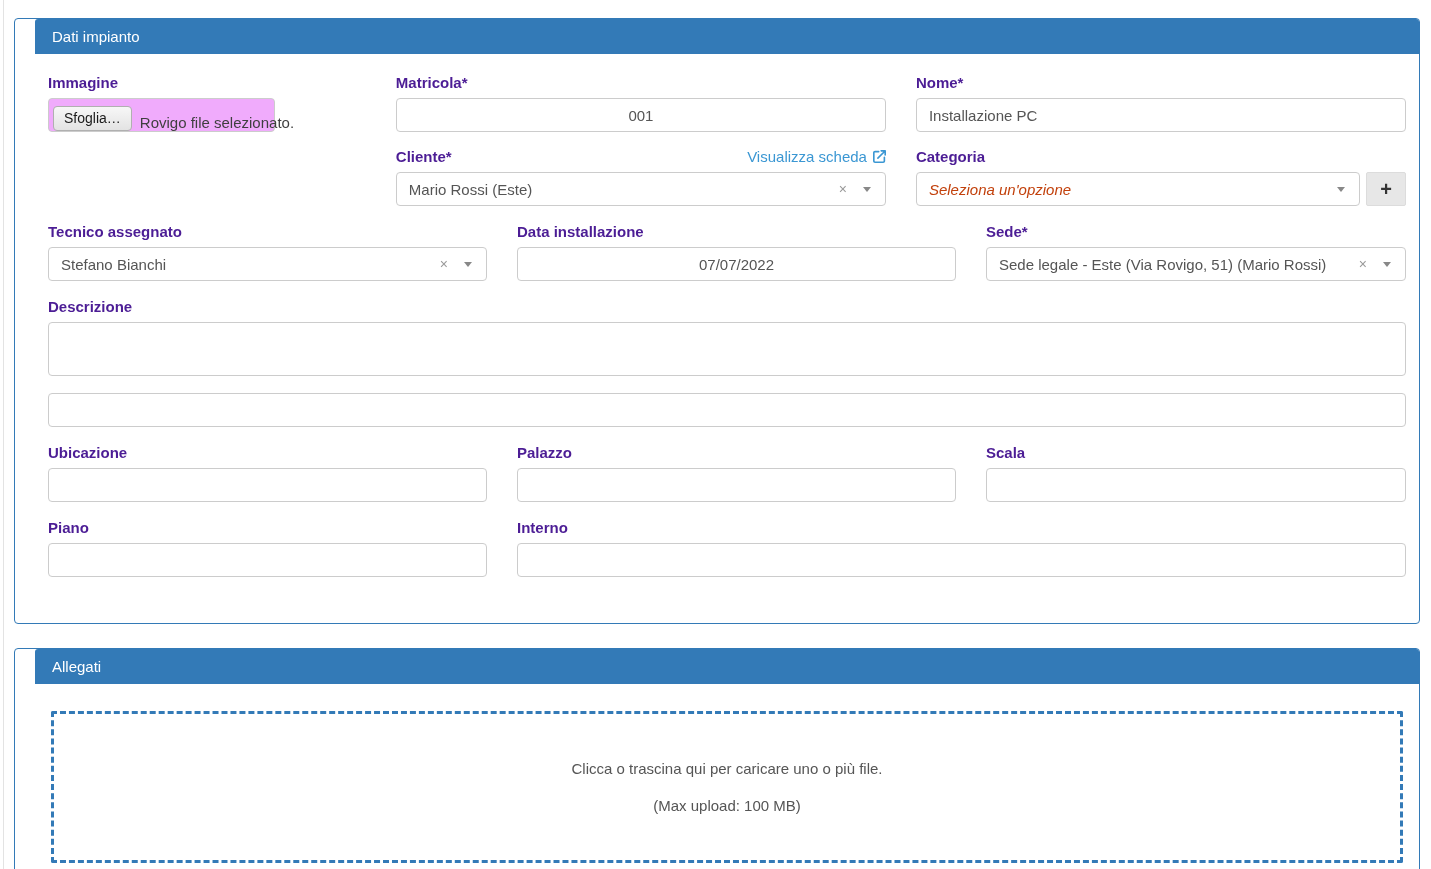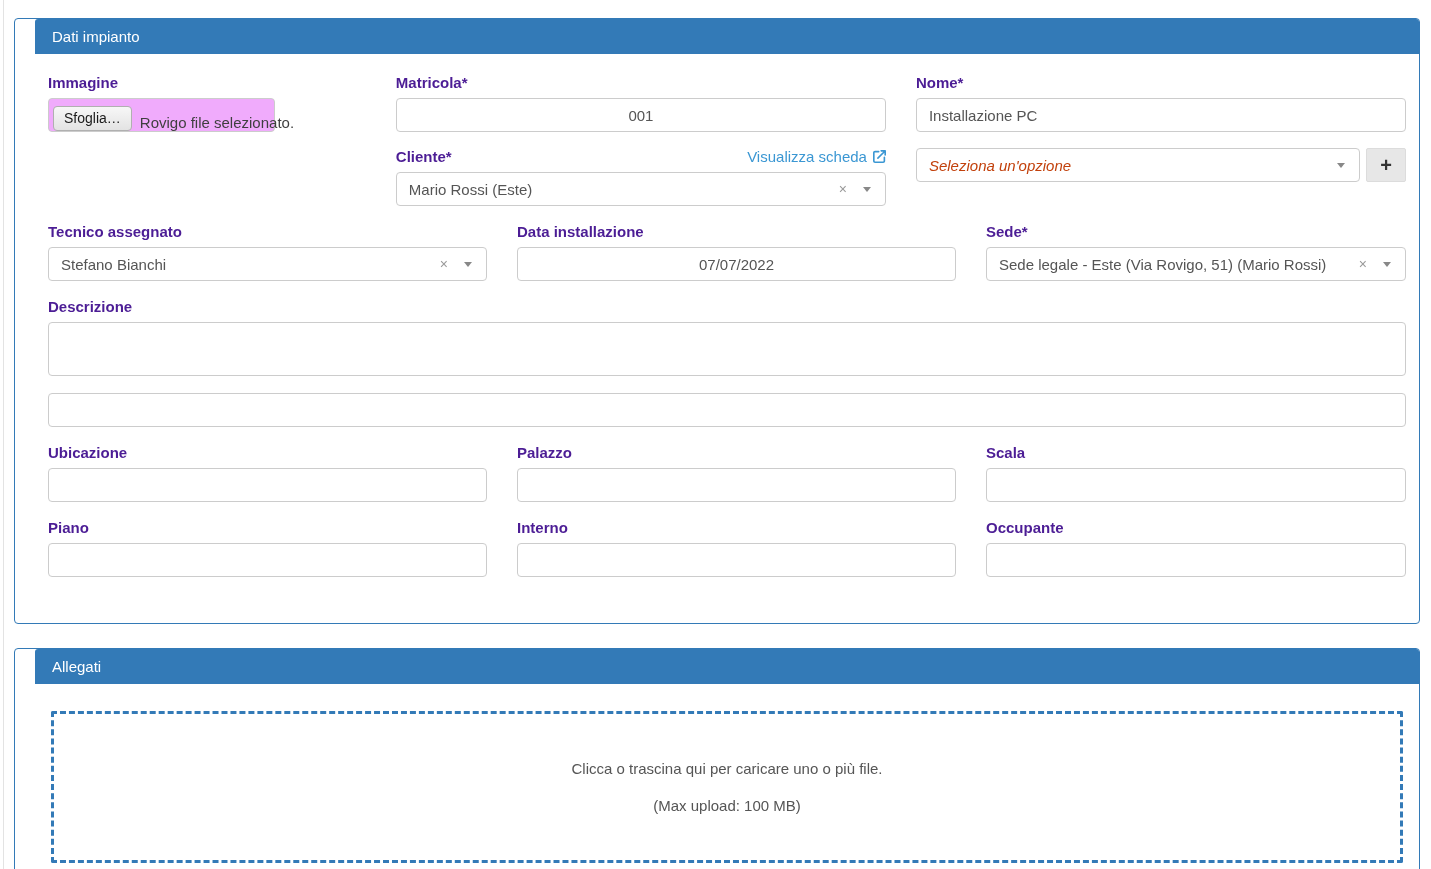--- a/index.html
+++ b/index.html
@@ -165,20 +165,23 @@
             <span class="sel-caret"></span>
           </div>
         </div>
       </div>
 
       <div class="col-right">
         <span class="field-label">Nome*</span>
         <input class="text-input" type="text" value="Installazione PC" style="">
 
         <div class="group-gap">
+          <div class="label-row">
+            <span class="field-label">Categoria</span>
+          </div>
           <div class="cat-wrap">
             <div class="select2">
               <span class="sel-text placeholder">Seleziona un'opzione</span>
               <span class="sel-caret"></span>
             </div>
             <button class="plus-btn">
               <span>+</span>
             </button>
           </div>
         </div>
@@ -234,24 +237,20 @@
 
     <div class="row mt">
       <div class="col-third">
         <span class="field-label">Piano</span>
         <input class="text-input" type="text" value="" style="">
       </div>
       <div class="col-third">
         <span class="field-label">Interno</span>
         <input class="text-input" type="text" value="" style="">
       </div>
-      <div class="col-third">
-        <span class="field-label">Occupante</span>
-        <input class="text-input" type="text" value="" style="">
-      </div>
     </div>
 
   </div>
 </div>
 
 <div class="panel panel-allegati">
   <div class="panel-heading">Allegati</div>
   <div class="allegati-body">
     <div class="dropzone">
       <div class="dz-line">Clicca o trascina qui per caricare uno o più file.</div>

